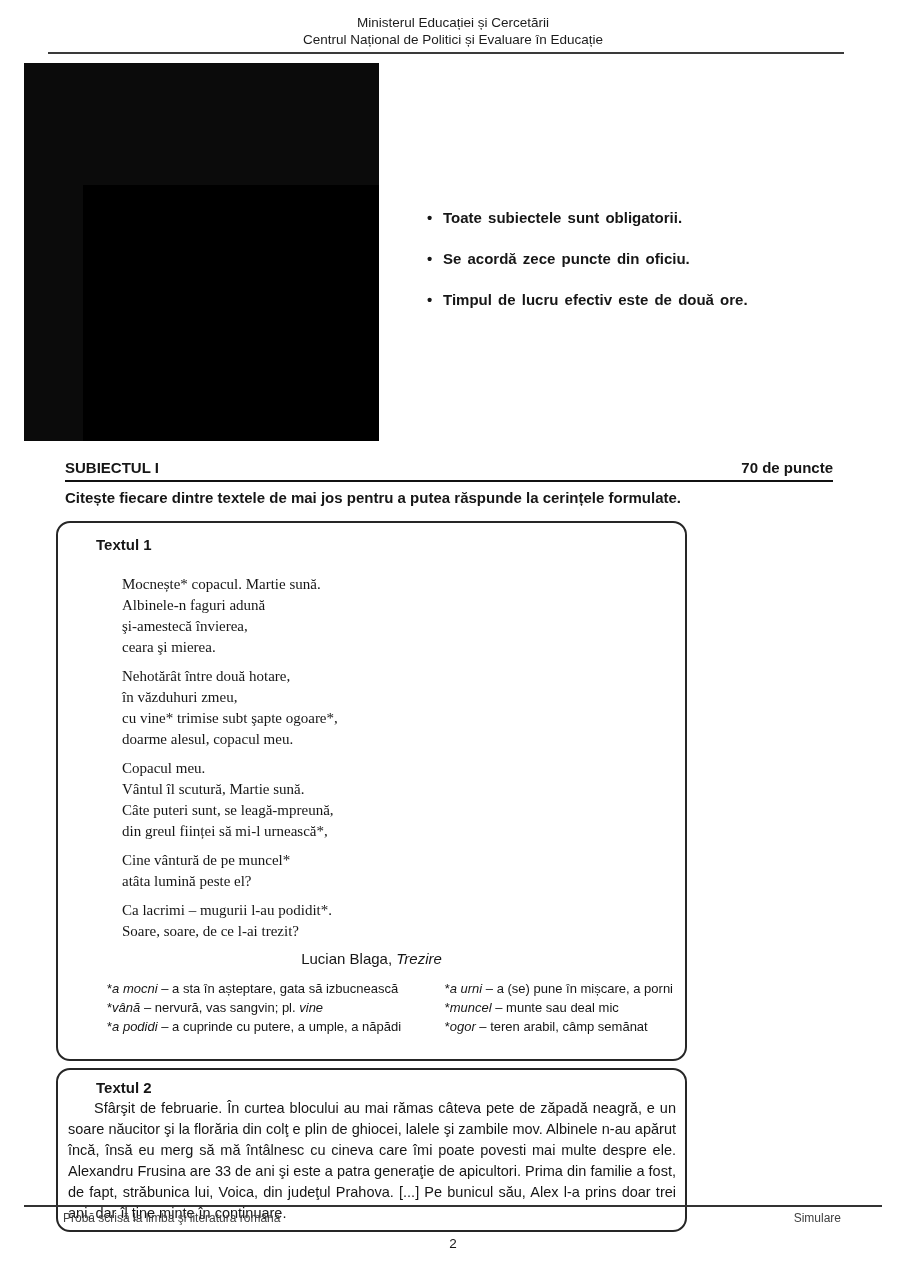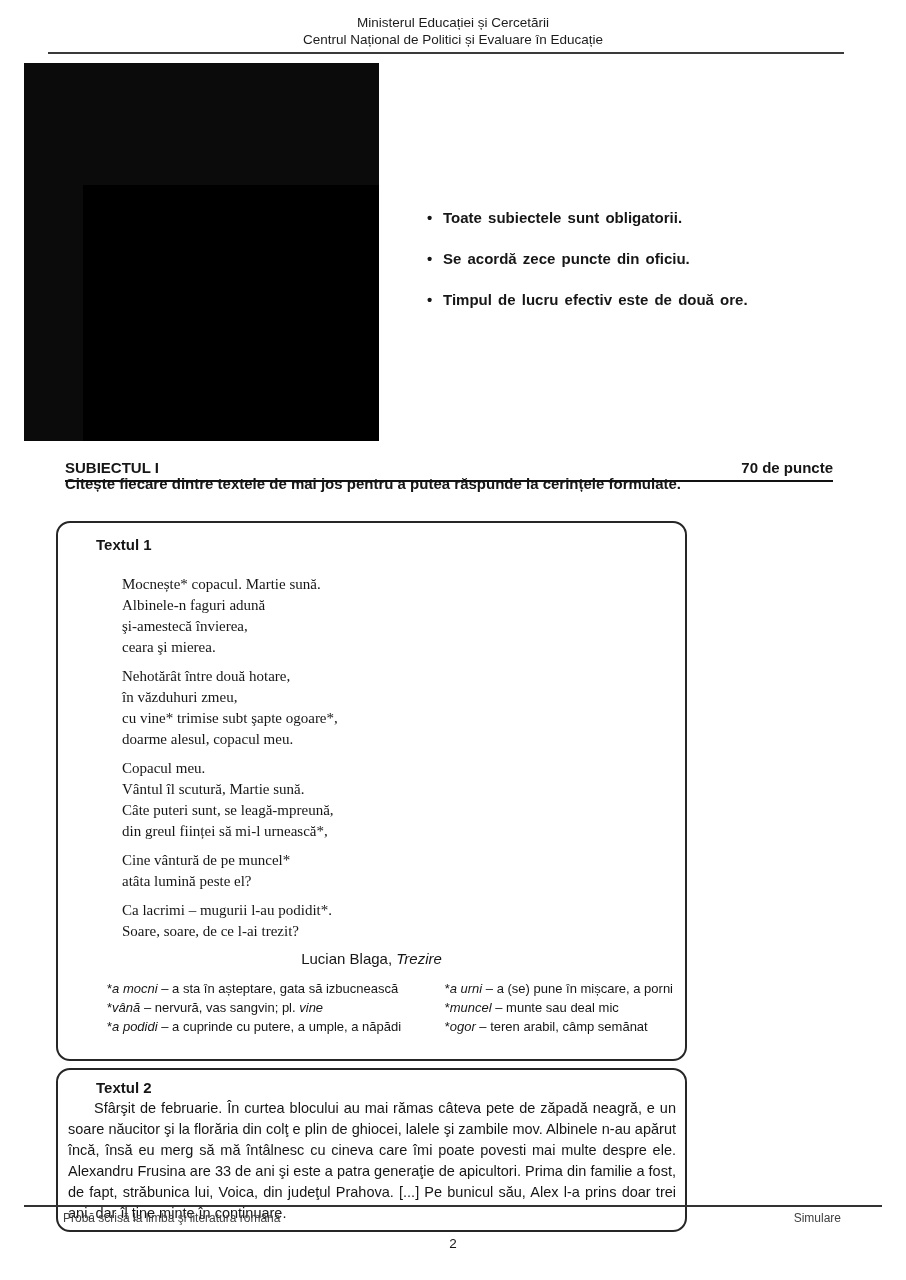--- a/index.html
+++ b/index.html
@@ -28,21 +28,21 @@
   .notices { position: absolute; left: 427px; top: 207px; width: 450px; }
   .bullet-item { display: flex; align-items: flex-start; margin-bottom: 20px; font-weight: bold; font-size: 15px; line-height: 21px; word-spacing: 2px; }
   .bullet-item .dot { width: 16px; flex: 0 0 16px; font-size: 15px; }
 
   
   .subject-row {
     position: absolute; left: 65px; top: 459px; width: 768px;
     display: flex; justify-content: space-between; align-items: flex-end;
     font-weight: bold; font-size: 15px; border-bottom: 2.5px solid #111; padding-bottom: 4px; text-align: center;
   }
-  .instruction { position: absolute; left: 65px; top: 475px; width: 790px; font-weight: bold; font-size: 15px; }
+  .instruction { position: absolute; left: 65px; top: 489px; width: 790px; font-weight: bold; font-size: 15px; }
 
   
   .textbox { position: absolute; left: 56px; width: 631px; border: 2px solid #262626; border-radius: 14px; background: #fff; }
   .textbox-1 { top: 521px; height: 540px; }
   .textbox-2 { top: 1068px; min-height: 132px; }
   .t-label { font-weight: bold; font-size: 15px; line-height: 21px; margin: 11px 0 0 38px; }
   .textbox-2 .t-label { margin-top: 7px; }
 
   .poem { margin: 19px 0 0 64px; font-size: 15px; font-family: Liberation Serif, serif; }
   .stanza { margin-bottom: 8px; }

